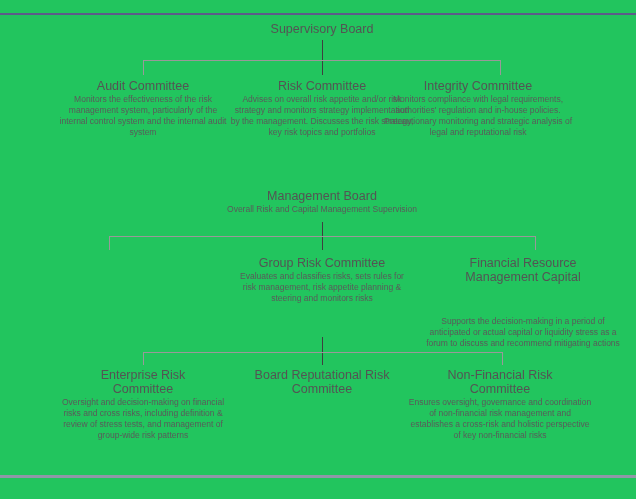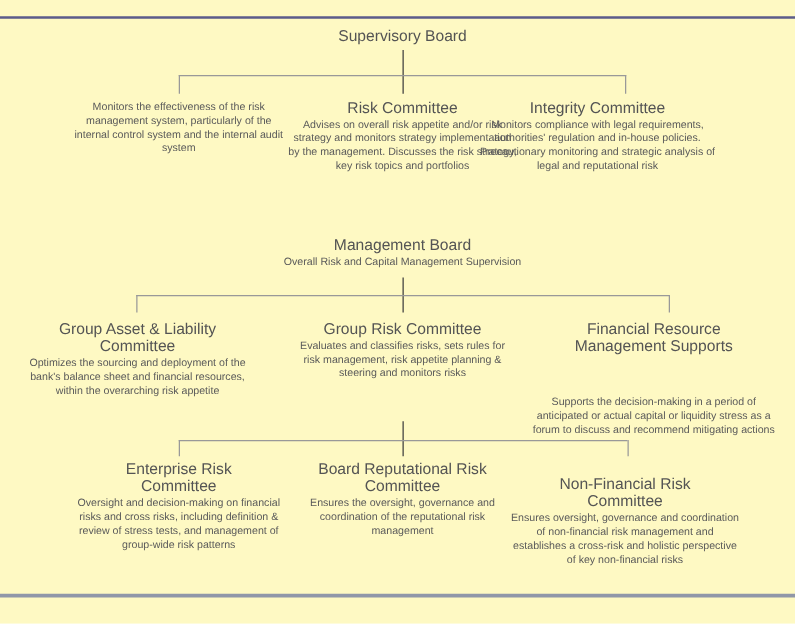--- a/index.html
+++ b/index.html
@@ -1,20 +1,20 @@
 <!DOCTYPE html>
 <html><head>
 <meta charset="utf-8">
 <style>
   html, body { margin: 0; padding: 0; background: #ffffff; }
   #canvas {
     position: relative;
     width: 636px;
     height: 499px;
-    background: #fef9c3;
+    background: #22c55e;
     overflow: hidden;
     font-family: "Liberation Sans", sans-serif;
     color: #595959;
   }
   .rule { position: absolute; left: 0; width: 636px; }
   .rule-top    { top: 13px; height: 2px; background: #5c5c8a; }
   .rule-bottom { top: 475px; height: 3px; background: #9097a8; }
 
   .hline { position: absolute; height: 1px; background: #999999; }
   .vline { position: absolute; width: 1px; background: #999999; }
@@ -51,20 +51,21 @@
   <div class="node" style="left:172px; top:22px; width:300px;">
     <div class="node-title">Supervisory Board</div>
   </div>
 
   <div class="vline dark" style="left:322px; top:40px; height:35px;"></div>
   <div class="hline" style="left:143px; top:60px; width:358px;"></div>
   <div class="vline" style="left:143px; top:60px; height:15px;"></div>
   <div class="vline" style="left:500px; top:60px; height:15px;"></div>
 
   <div class="node" style="left:48px; top:79px; width:190px;">
+    <div class="node-title">Audit Committee</div>
     <div class="node-desc" style="max-width:178px;">Monitors the effectiveness of the risk management system, particularly of the internal control system and the internal audit system</div>
   </div>
   <div class="node" style="left:225px; top:79px; width:194px;">
     <div class="node-title">Risk Committee</div>
     <div class="node-desc" style="max-width:184px;">Advises on overall risk appetite and/or risk strategy and monitors strategy implementation by the management. Discusses the risk strategy, key risk topics and portfolios</div>
   </div>
   <div class="node" style="left:376px; top:79px; width:204px;">
     <div class="node-title">Integrity Committee</div>
     <div class="node-desc" style="max-width:190px;">Monitors compliance with legal requirements, authorities' regulation and in-house policies. Precautionary monitoring and strategic analysis of legal and reputational risk</div>
   </div>
@@ -72,44 +73,39 @@
   <div class="node" style="left:152px; top:189px; width:340px;">
     <div class="node-title">Management Board</div>
     <div class="node-sub">Overall Risk and Capital Management Supervision</div>
   </div>
 
   <div class="vline dark" style="left:322px; top:222px; height:28px;"></div>
   <div class="hline" style="left:109px; top:236px; width:427px;"></div>
   <div class="vline" style="left:109px; top:236px; height:14px;"></div>
   <div class="vline" style="left:535px; top:236px; height:14px;"></div>
 
-  <div class="node" style="left:10px; top:256px; width:200px;">
-    <div class="node-title tw-160">Group Asset &amp; Liability Committee</div>
-    <div class="node-desc" style="max-width:190px;">Optimizes the sourcing and deployment of the bank's balance sheet and financial resources, within the overarching risk appetite</div>
-  </div>
   <div class="node" style="left:228px; top:256px; width:188px;">
     <div class="node-title">Group Risk Committee</div>
     <div class="node-desc" style="max-width:168px;">Evaluates and classifies risks, sets rules for risk management, risk appetite planning &amp; steering and monitors risks</div>
   </div>
   <div class="node" style="left:420px; top:256px; width:206px;">
-    <div class="node-title tw-170">Financial Resource Management Supports</div>
+    <div class="node-title tw-170">Financial Resource Management Capital</div>
     <div class="node-desc" style="max-width:200px;margin-top:32px;">Supports the decision-making in a period of anticipated or actual capital or liquidity stress as a forum to discuss and recommend mitigating actions</div>
   </div>
 
   <div class="vline dark" style="left:322px; top:337px; height:28px;"></div>
   <div class="hline" style="left:143px; top:352px; width:359px;"></div>
   <div class="vline" style="left:143px; top:352px; height:13px;"></div>
   <div class="vline" style="left:502px; top:352px; height:13px;"></div>
 
   <div class="node" style="left:48px; top:368px; width:190px;">
     <div class="node-title tw-120">Enterprise Risk Committee</div>
     <div class="node-desc" style="max-width:178px;">Oversight and decision-making on financial risks and cross risks, including definition &amp; review of stress tests, and management of group-wide risk patterns</div>
   </div>
   <div class="node" style="left:228px; top:368px; width:188px;">
     <div class="node-title tw-150">Board Reputational Risk Committee</div>
-    <div class="node-desc" style="max-width:166px;">Ensures the oversight, governance and coordination of the reputational risk management</div>
   </div>
-  <div class="node" style="left:402px; top:380px; width:196px;">
+  <div class="node" style="left:402px; top:368px; width:196px;">
     <div class="node-title tw-140">Non-Financial Risk Committee</div>
     <div class="node-desc" style="max-width:186px;">Ensures oversight, governance and coordination of non-financial risk management and establishes a cross-risk and holistic perspective of key non-financial risks</div>
   </div>
 
 </div>
 
 </body></html>

